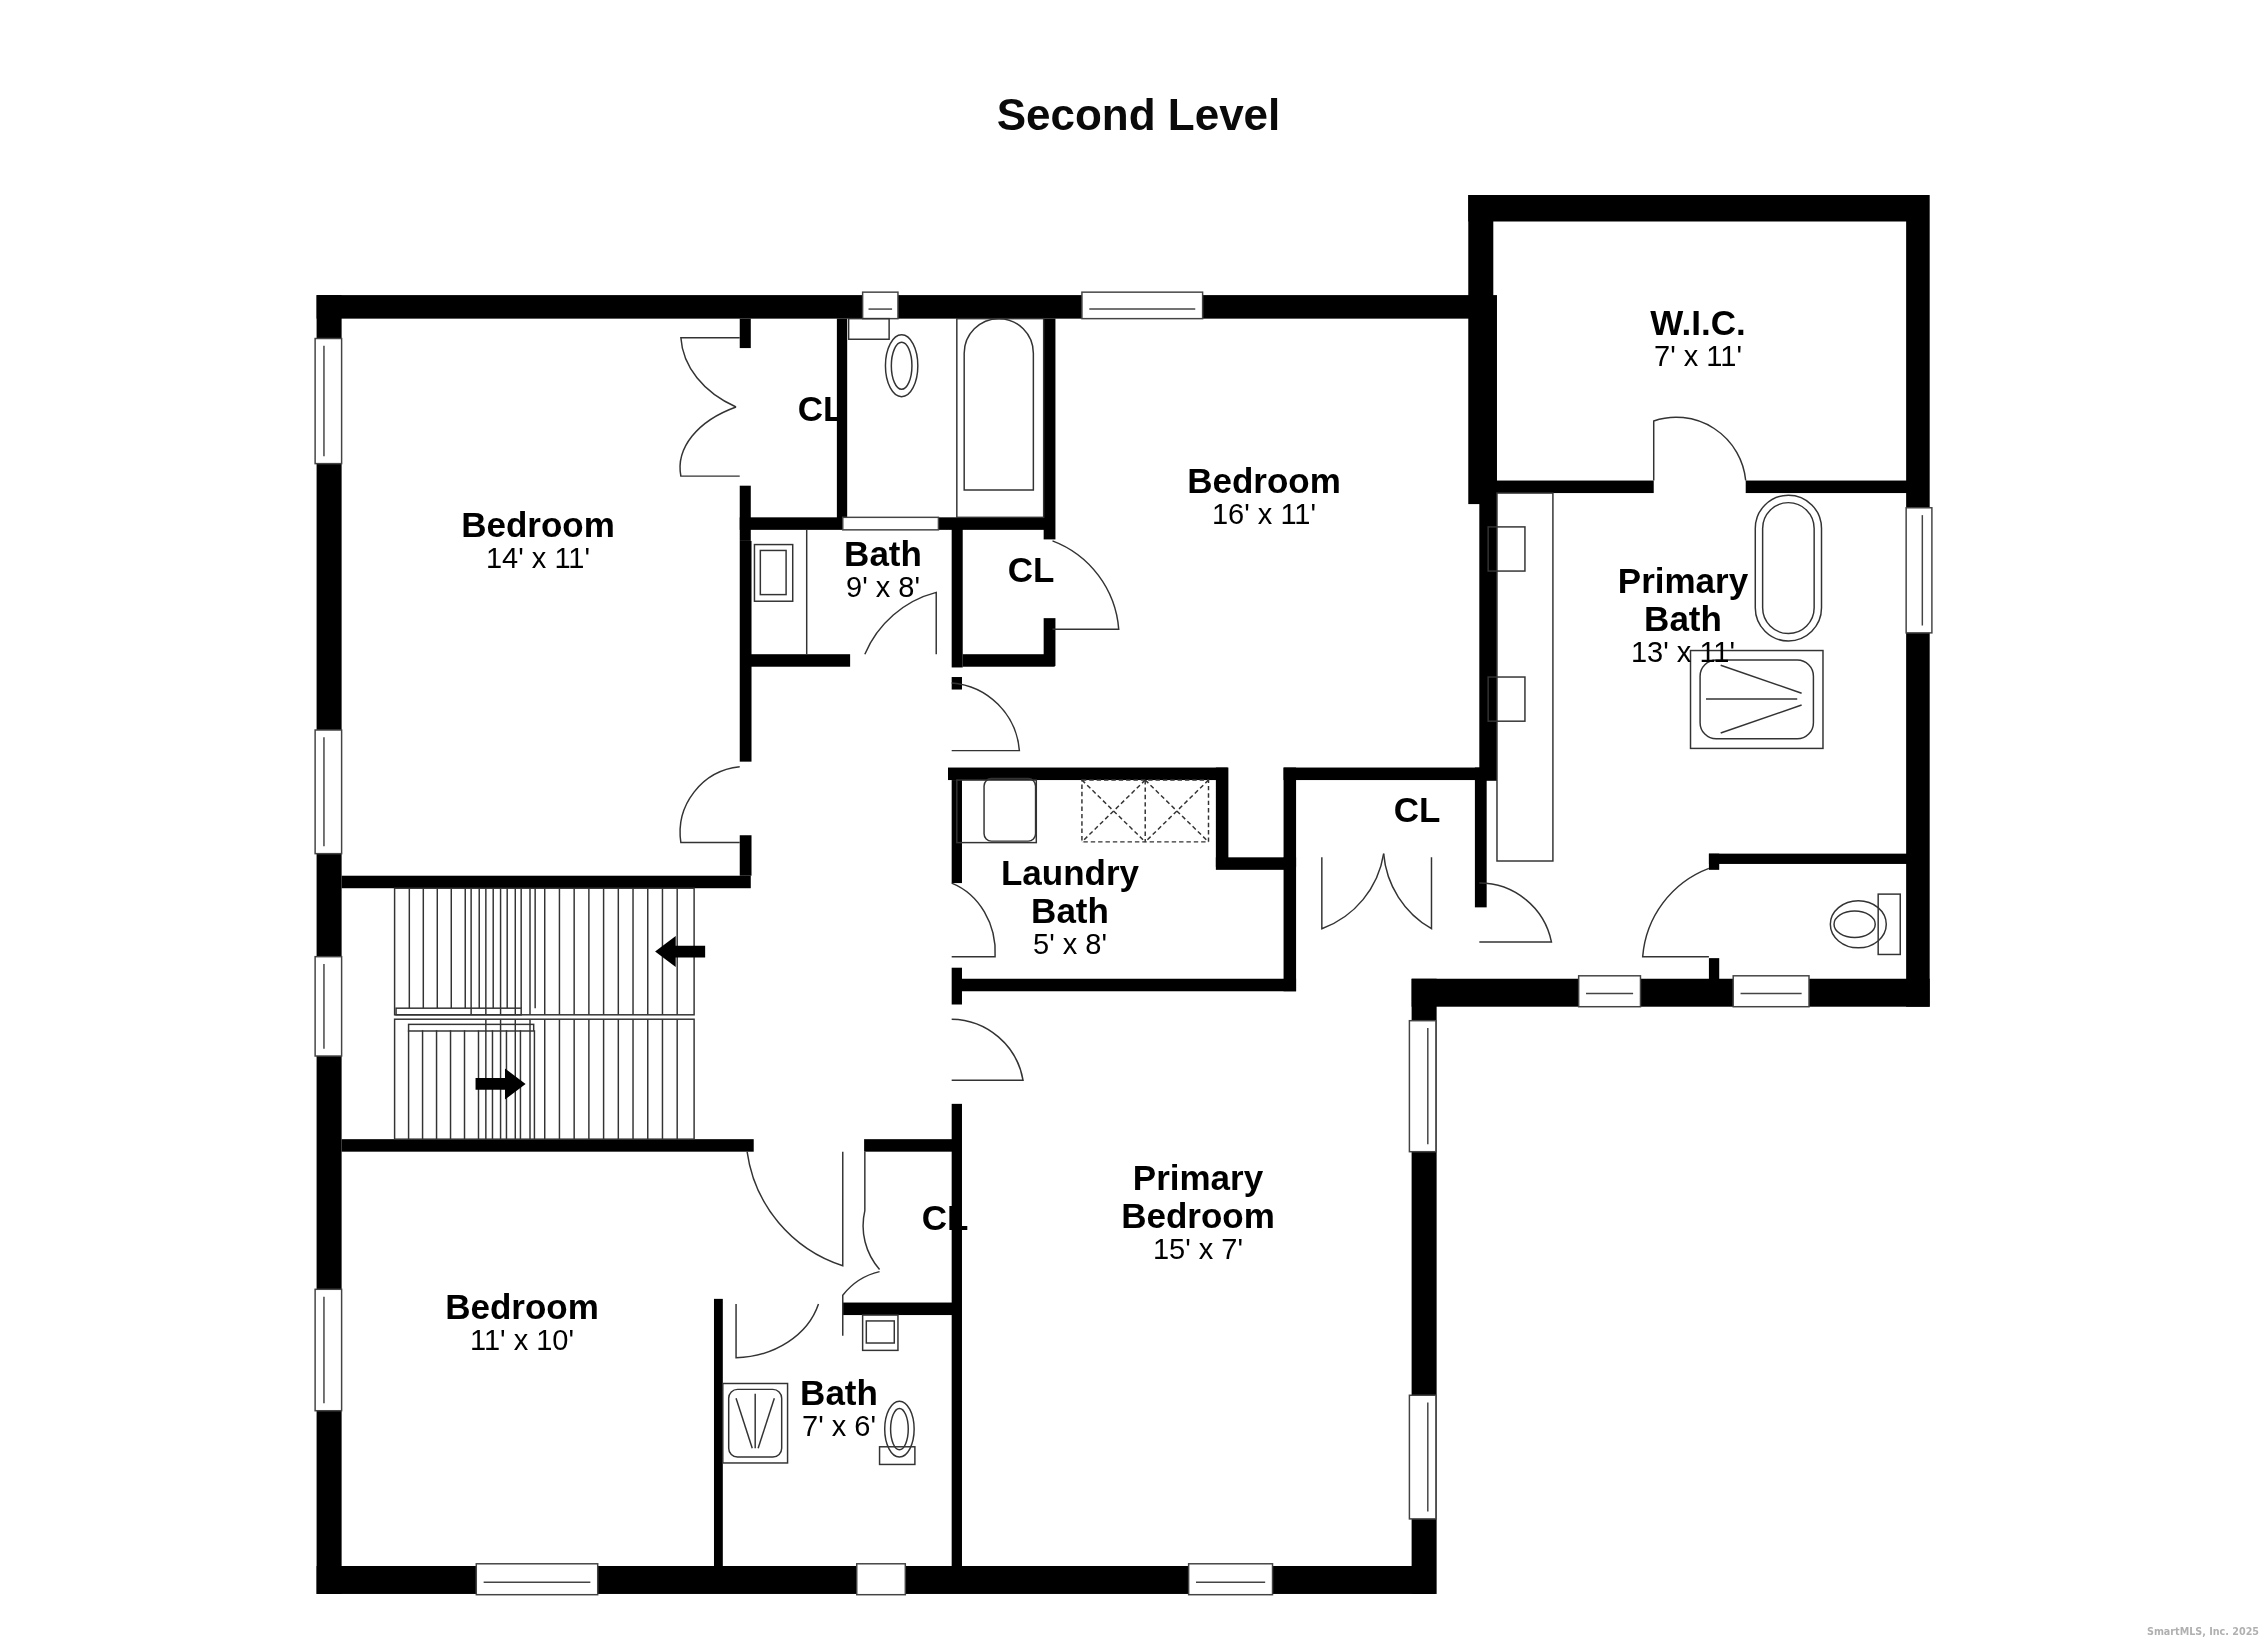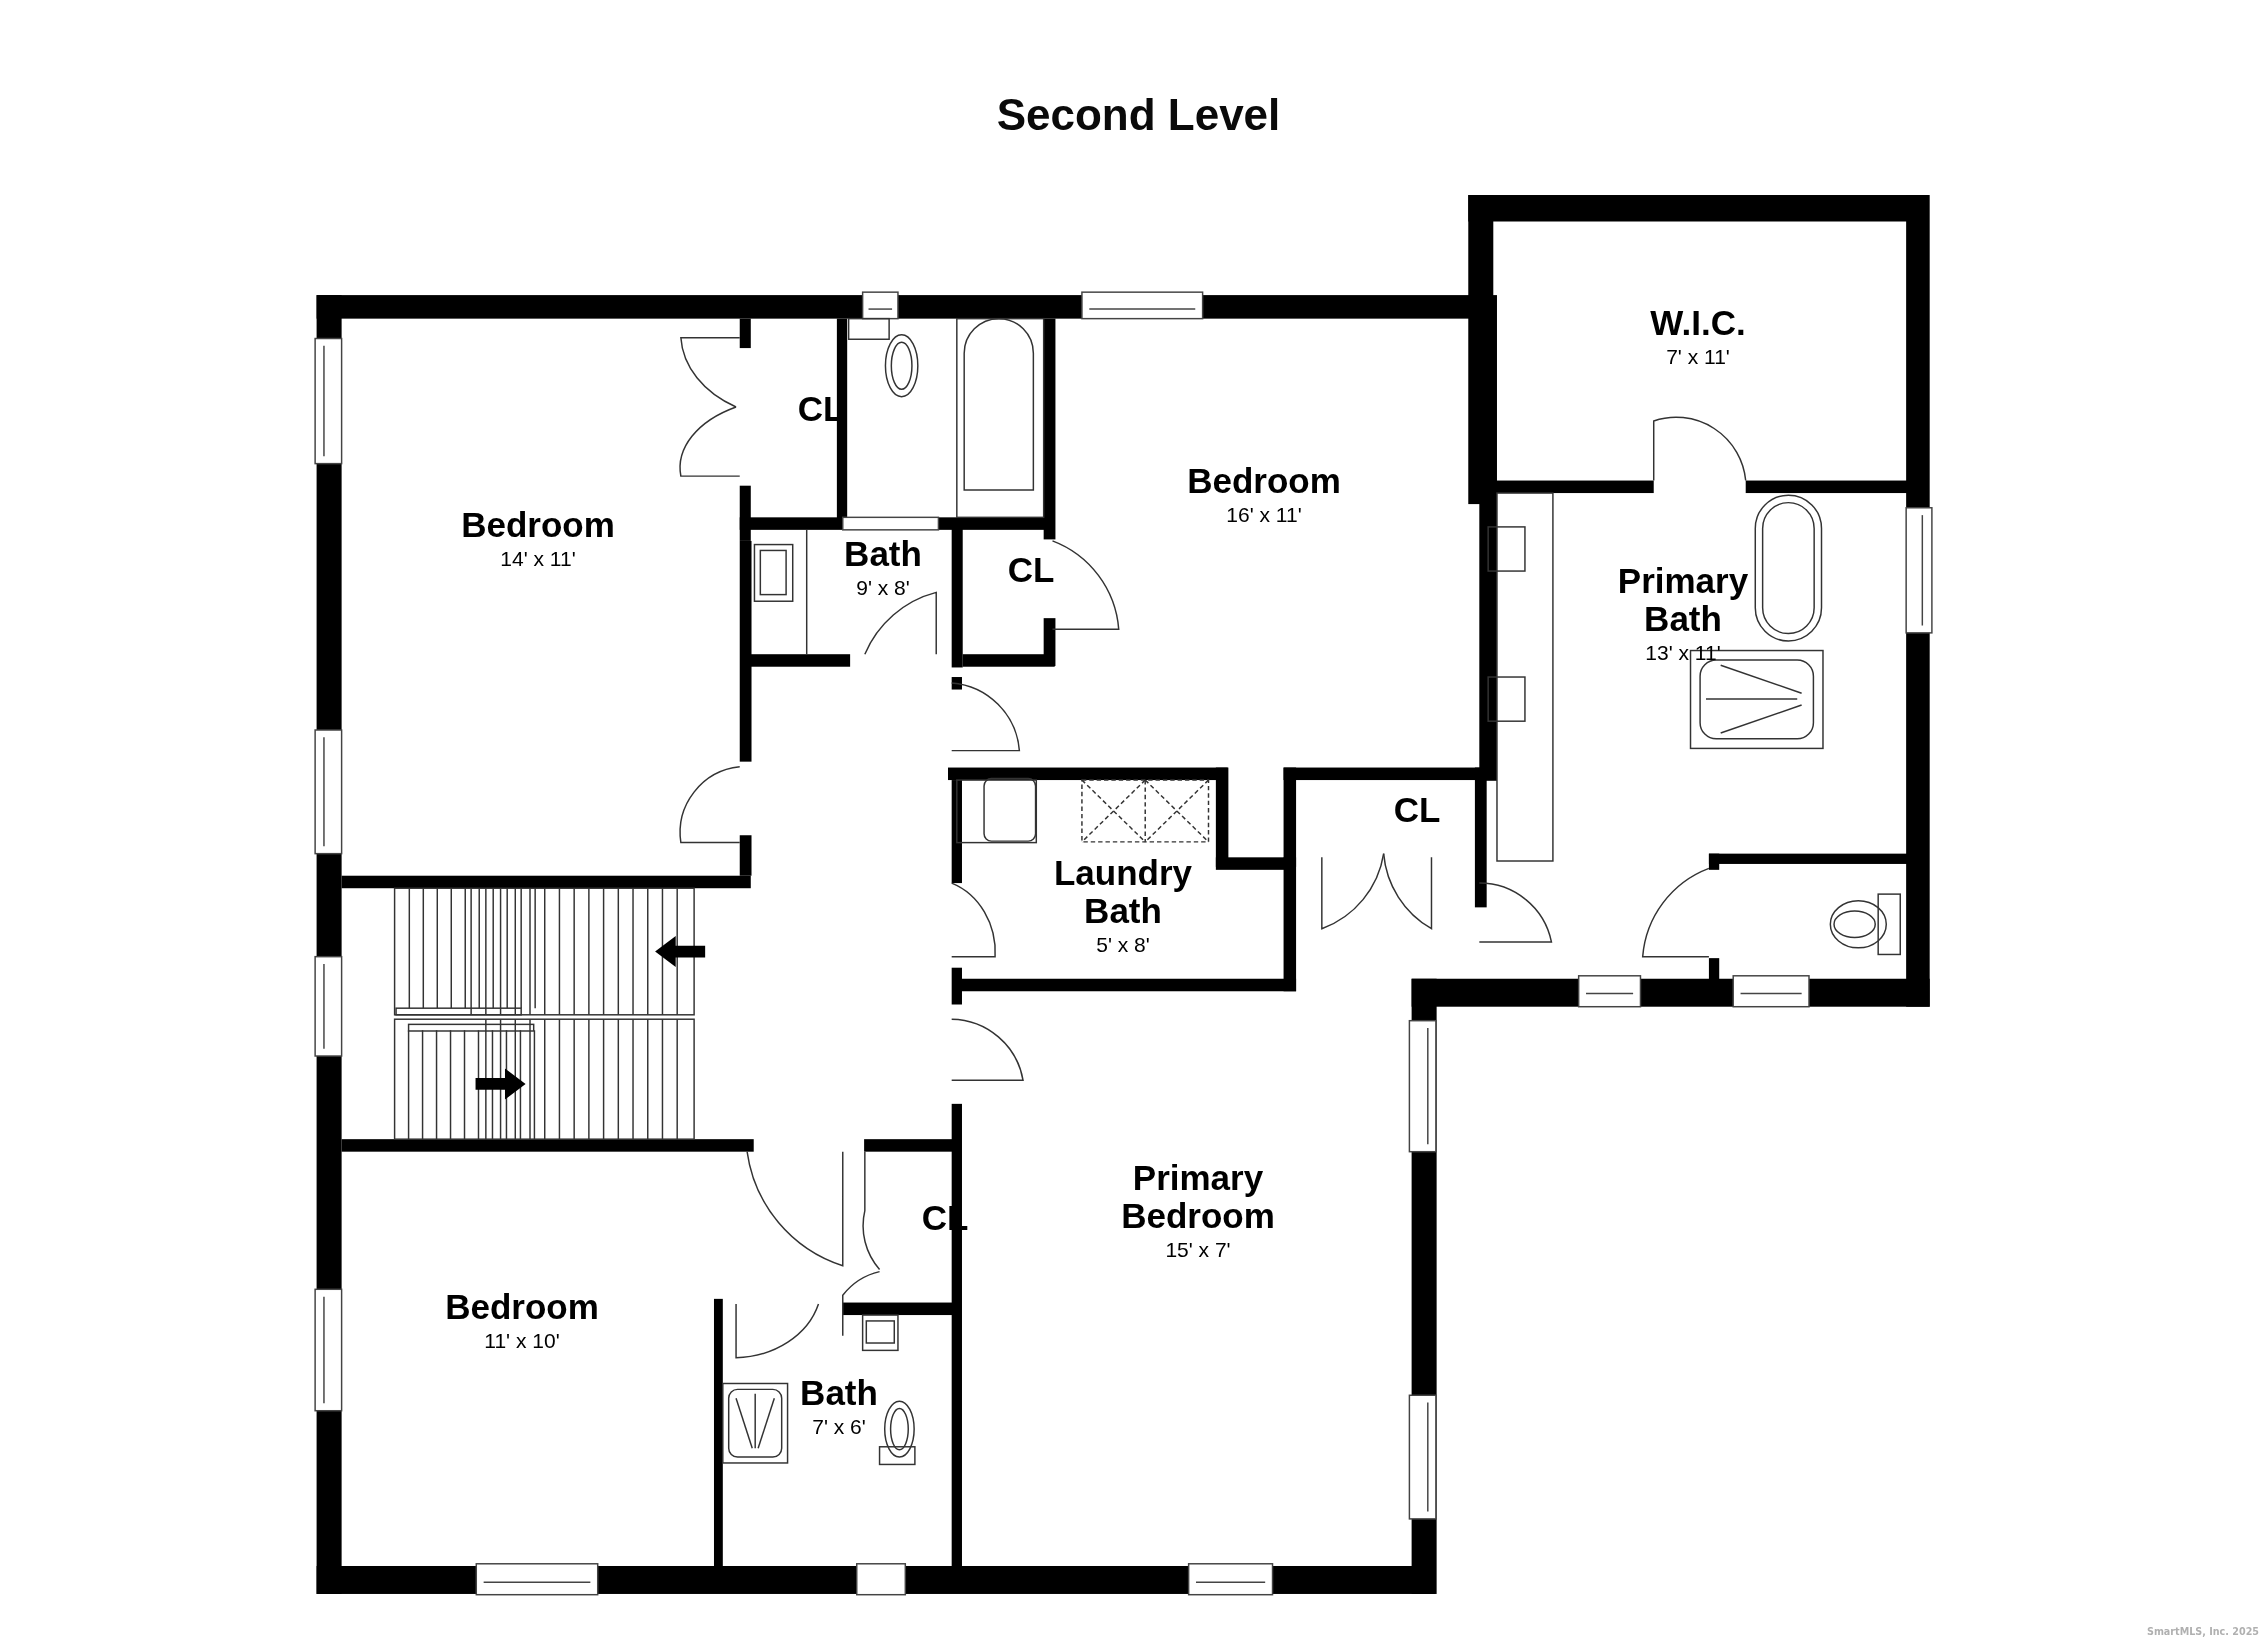--- a/index.html
+++ b/index.html
@@ -11,21 +11,21 @@
   .copyright {
     position: absolute; right: 2px; bottom: 7.4px;
     font-family: "DejaVu Sans", sans-serif; font-weight: bold; font-size: 9.6px; color: #b0b0b0;
   }
   svg.plan { position: absolute; left: 0; top: 0; }
   .lbl {
     position: absolute; transform: translate(-50%, 0); text-align: center;
     font-family: "Liberation Sans", sans-serif; color: #000; white-space: nowrap; line-height: 1;
   }
   .lbl .name { display: block; font-weight: bold; font-size: 35px; line-height: 38px; }
-  .lbl .dims { display: block; font-size: 21px; line-height: 29.4px; }
+  .lbl .dims { display: block; font-size: 29px; line-height: 29.4px; }
   .cl { position: absolute; transform: translate(-50%, -50%);
         font-family: "Liberation Sans", sans-serif; font-weight: bold; font-size: 35px; margin-left: 28px; }
 </style>
 </head>
 <body>
 
 <div class="title">Second Level</div>
 
 <svg class="plan" width="2261" height="1644" viewBox="0 0 3072 2234" xmlns="http://www.w3.org/2000/svg">
 
@@ -296,21 +296,21 @@
 </div>
 <div class="lbl" style="left:1698px; top:286px;margin-top:18px;">
   <span class="name">W.I.C.</span>
   <span class="dims">7' x 11'</span>
 </div>
 <div class="lbl" style="left:1683px; top:562px;">
   <span class="name">Primary</span>
   <span class="name">Bath</span>
   <span class="dims">13' x 11'</span>
 </div>
-<div class="lbl" style="left:1123px; top:854px;">
+<div class="lbl" style="left:1070px; top:854px;">
   <span class="name">Laundry</span>
   <span class="name">Bath</span>
   <span class="dims">5' x 8'</span>
 </div>
 <div class="lbl" style="left:1198px; top:1159px;">
   <span class="name">Primary</span>
   <span class="name">Bedroom</span>
   <span class="dims">15' x 7'</span>
 </div>
 <div class="lbl" style="left:522px; top:1288px;">

